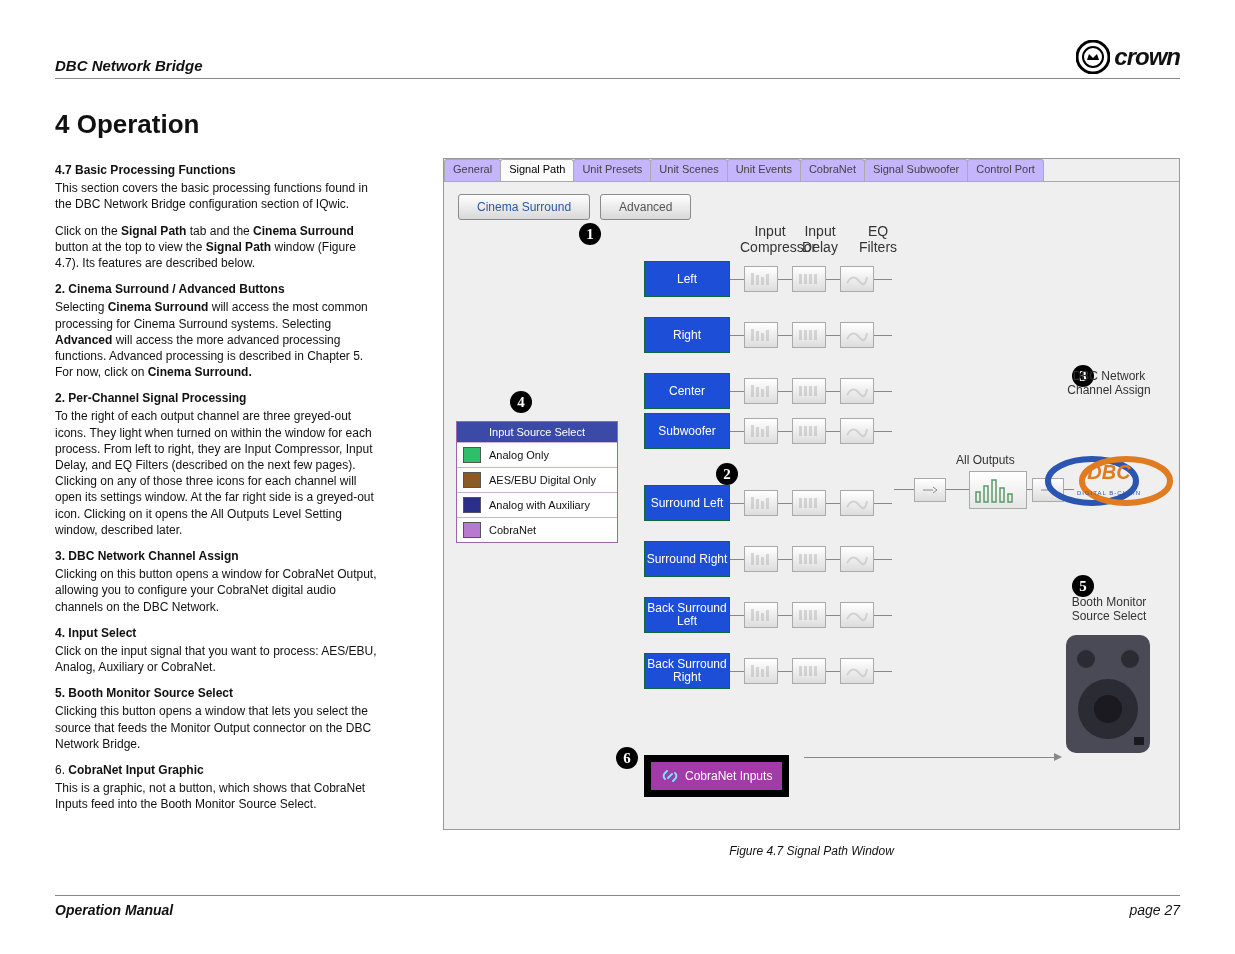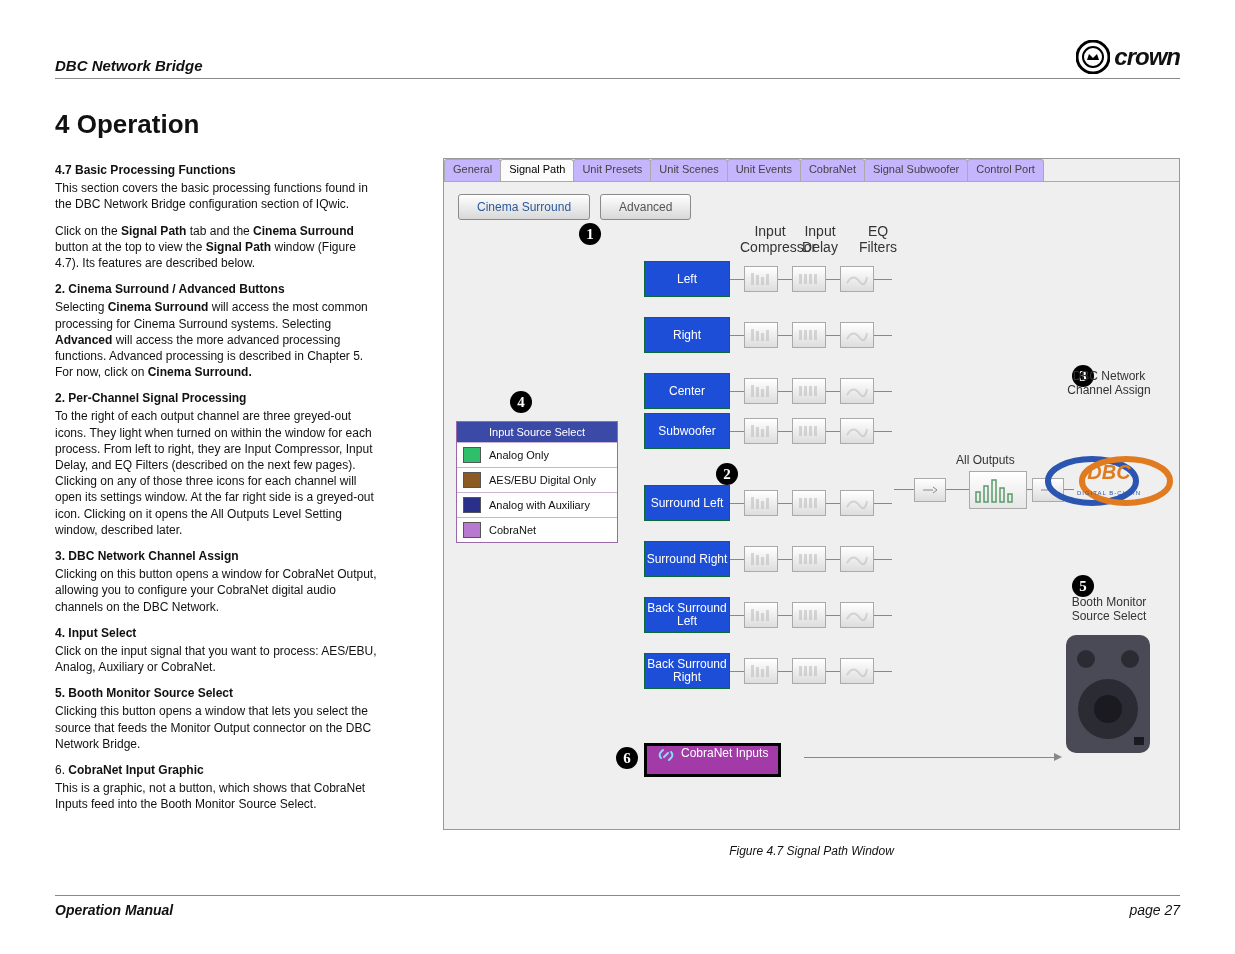--- a/index.html
+++ b/index.html
@@ -23,21 +23,21 @@
   .subtab{padding:5px 18px;border:1px solid #8a8a8a;background:linear-gradient(#fff,#d8d8d8);border-radius:3px;color:#555;}
   .subtab.on{color:#2a5a9a;}
   .signal-area{position:absolute;left:170px;top:50px;right:10px;bottom:10px;}
   .col-hdr{position:absolute;font-size:14px;color:#333;text-align:center;width:60px;}
   .ch-row{position:absolute;left:30px;height:36px;display:flex;align-items:center;}
   .ch-box{width:84px;height:34px;background:#1d4ed8;border:1px solid #0b6b37;color:#fff;font-size:12px;display:flex;align-items:center;justify-content:center;text-align:center;line-height:1.05;}
   .wire{height:1px;background:#888;flex:0 0 auto;}
   .proc{width:32px;height:24px;border:1px solid #aaa;background:linear-gradient(#fff,#ddd);margin:0 0px;display:flex;align-items:center;justify-content:center;}
   .proc svg{opacity:.55;}
   .cobranet-row{position:absolute;left:30px;display:flex;align-items:center;}
-  .cobranet-box{display:flex;height:28px;background:#a23aa8;border:3px solid #000000;color:#fff;font-size:12px;padding:0 10px;}
+  .cobranet-box{display:flex;align-items:center;height:28px;background:#a23aa8;border:7px solid #000000;color:#fff;font-size:12px;padding:0 10px;margin-top:12px;}
   .plug{position:absolute;width:30px;height:22px;border:1px solid #aaa;background:linear-gradient(#fff,#ddd);display:flex;align-items:center;justify-content:center;}
   .callout{position:absolute;width:22px;height:22px;border-radius:50%;background:#000;color:#fff;font-weight:bold;font-size:15px;display:flex;align-items:center;justify-content:center;font-family:Georgia,serif;}
   .legend{position:absolute;left:12px;top:262px;width:160px;border:1px solid #9a6aa8;background:#fff;font-size:11px;}
   .legend .lgttl{background:#3b4aa6;color:#fff;padding:4px 6px;text-align:center;}
   .legend .lgrow{display:flex;align-items:center;padding:4px 6px;border-top:1px solid #c9b2d2;}
   .legend .sw{width:16px;height:14px;border:1px solid #555;margin-right:8px;}
   .rlabel{position:absolute;font-size:12px;color:#333;text-align:center;width:130px;}
   .dbc-logo{position:absolute;width:130px;height:64px;}
   .all-out{position:absolute;width:56px;height:36px;border:1px solid #aaa;background:linear-gradient(#fff,#e6e6e6);}
   .speaker{position:absolute;width:96px;height:130px;}

